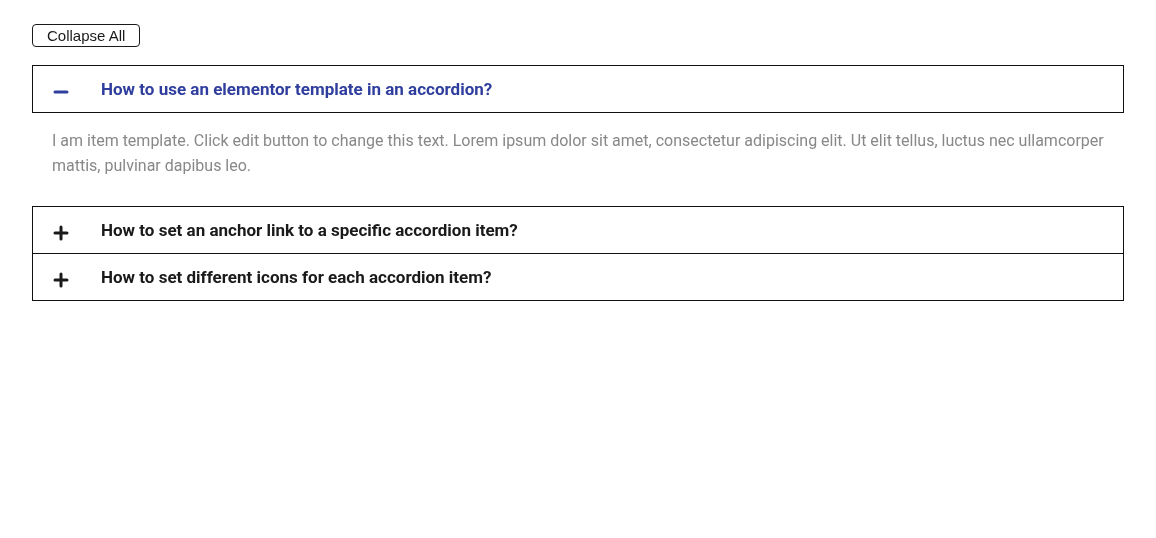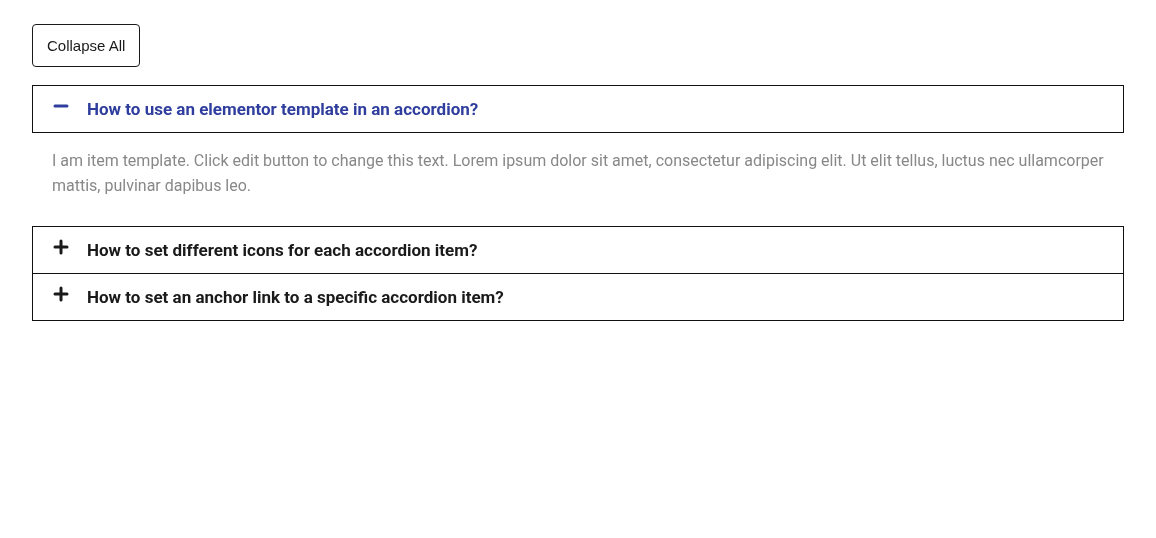--- a/index.html
+++ b/index.html
@@ -8,45 +8,45 @@
       padding: 0;
     }
     body {
       font-family: -apple-system, BlinkMacSystemFont, "Segoe UI", Roboto, Helvetica, Arial, sans-serif;
       padding: 24px 32px;
       background: #fff;
       color: #1a1a1a;
     }
     .collapse-btn {
       display: inline-block;
-      padding: 12px 14px;
+      padding: 2px 14px;
       border: 1px solid #1a1a1a;
       border-radius: 4px;
       background: #fff;
       font-size: 15px;
       color: #1a1a1a;
       cursor: pointer;
       margin-bottom: 18px;
     }
     .accordion {
       width: 100%;
     }
     .accordion-item {
       border: 1px solid #111;
       margin-top: -1px;
     }
     .accordion-item:first-child {
       margin-top: 0;
     }
     .accordion-header {
       display: flex;
-      align-items: flex-start;
+      align-items: flex-end;
       padding: 12px 20px;
       cursor: pointer;
-      gap: 18px;
+      gap: 32px;
     }
     .accordion-icon {
       width: 16px;
       height: 16px;
       flex-shrink: 0;
       display: inline-flex;
       align-items: center;
       justify-content: center;
     }
     .accordion-title {
@@ -96,32 +96,32 @@
   <div class="content-gap"></div>
 
   <div class="accordion-item">
     <div class="accordion-header">
       <span class="accordion-icon">
         <svg viewBox="0 0 16 16" width="16" height="16" stroke="#1a1a1a" stroke-width="3" stroke-linecap="round">
           <line x1="2" y1="8" x2="14" y2="8"></line>
           <line x1="8" y1="2" x2="8" y2="14"></line>
         </svg>
       </span>
-      <span class="accordion-title">How to set different icons for each accordion item?</span>
+      <span class="accordion-title">How to set an anchor link to a specific accordion item?</span>
     </div>
   </div>
 
   <div class="accordion-item">
     <div class="accordion-header">
       <span class="accordion-icon">
         <svg viewBox="0 0 16 16" width="16" height="16" stroke="#1a1a1a" stroke-width="3" stroke-linecap="round">
           <line x1="2" y1="8" x2="14" y2="8"></line>
           <line x1="8" y1="2" x2="8" y2="14"></line>
         </svg>
       </span>
-      <span class="accordion-title">How to set an anchor link to a specific accordion item?</span>
+      <span class="accordion-title">How to set different icons for each accordion item?</span>
     </div>
   </div>
 
 </div>
 
 
 
 
 </body></html>

